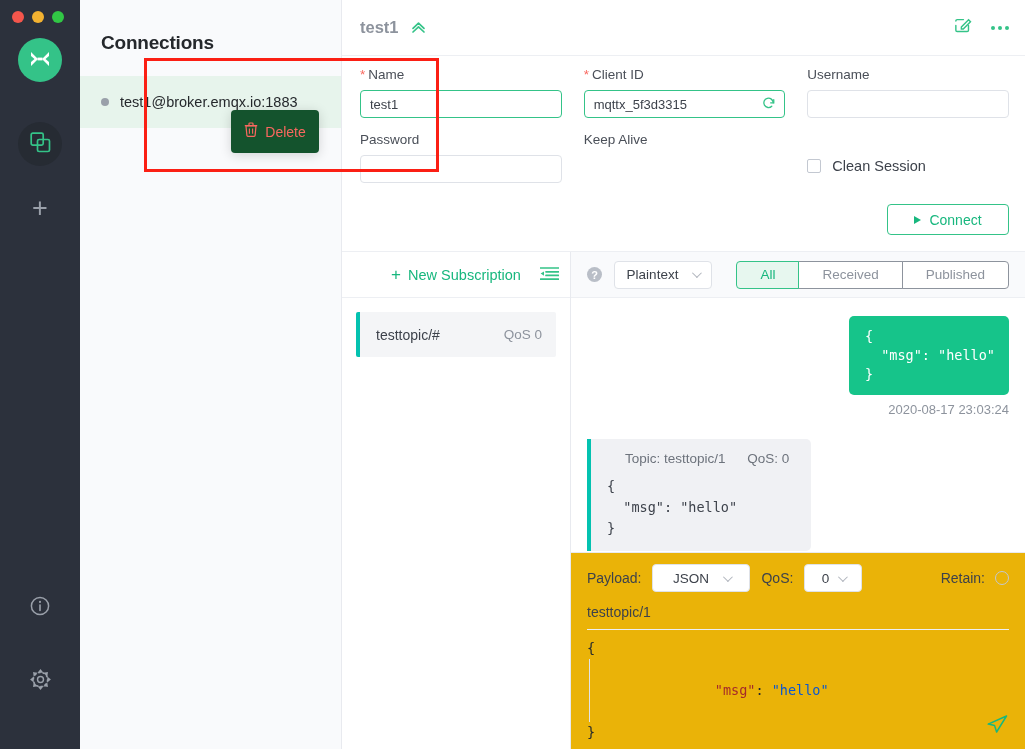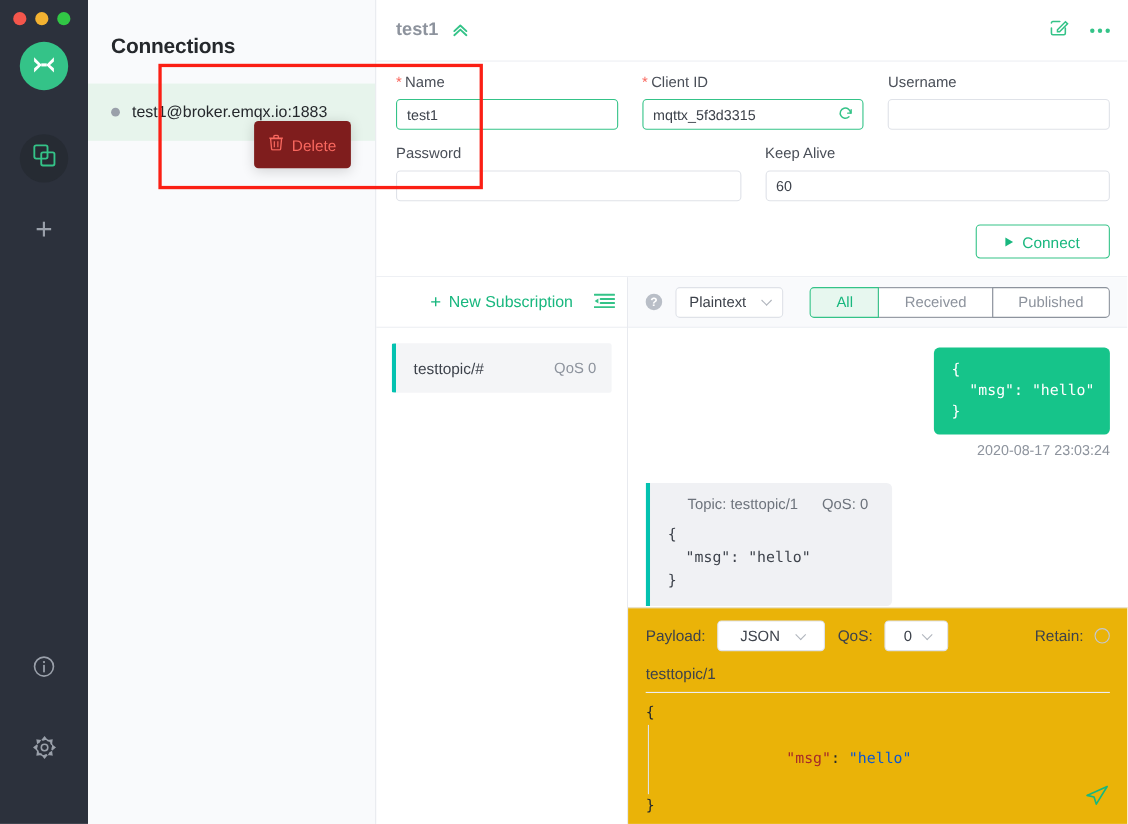--- a/index.html
+++ b/index.html
@@ -57,21 +57,21 @@
     display: flex; align-items: center; padding-left: 21px;
   }
   .conn-dot {
     width: 8px; height: 8px; border-radius: 50%;
     background: #9aa0aa; margin-right: 11px;
   }
   .conn-label { font-size: 14.5px; color: #25282c; text-align: right; }
 
   .ctx-menu {
     position: absolute; left: 151px; top: 110px;
-    width: 88px; height: 43px; background: #7f1d1d;
+    width: 88px; height: 43px; background: #14532d;
     border-radius: 4px;
     box-shadow: 0 2px 12px rgba(0,0,0,0.16);
     display: flex; align-items: center; justify-content: center;
     gap: 7px;
   }
   .ctx-label { font-size: 14px; color: #f9685f; }
 
   .redbox {
     position: absolute; left: 64px; top: 58px;
     width: 295px; height: 114px;
@@ -371,22 +371,25 @@
 
       <div class="form-row form-row2">
         <div class="fcell">
           <label class="flabel">Password</label>
           <div class="finput">
             <span></span>
           </div>
         </div>
         <div class="fcell">
           <label class="flabel">Keep Alive</label>
-          <div class="finput">
-            <span>60</span>
+        </div>
+        <div class="fcell">
+          <div class="checkrow">
+            <span class="checkbox"></span>
+            <span class="checklabel">Clean Session</span>
           </div>
         </div>
       </div>
 
       <div class="btn-row">
         <div class="connect-btn">
           <span class="play"></span>
           <span>Connect</span>
         </div>
       </div>

